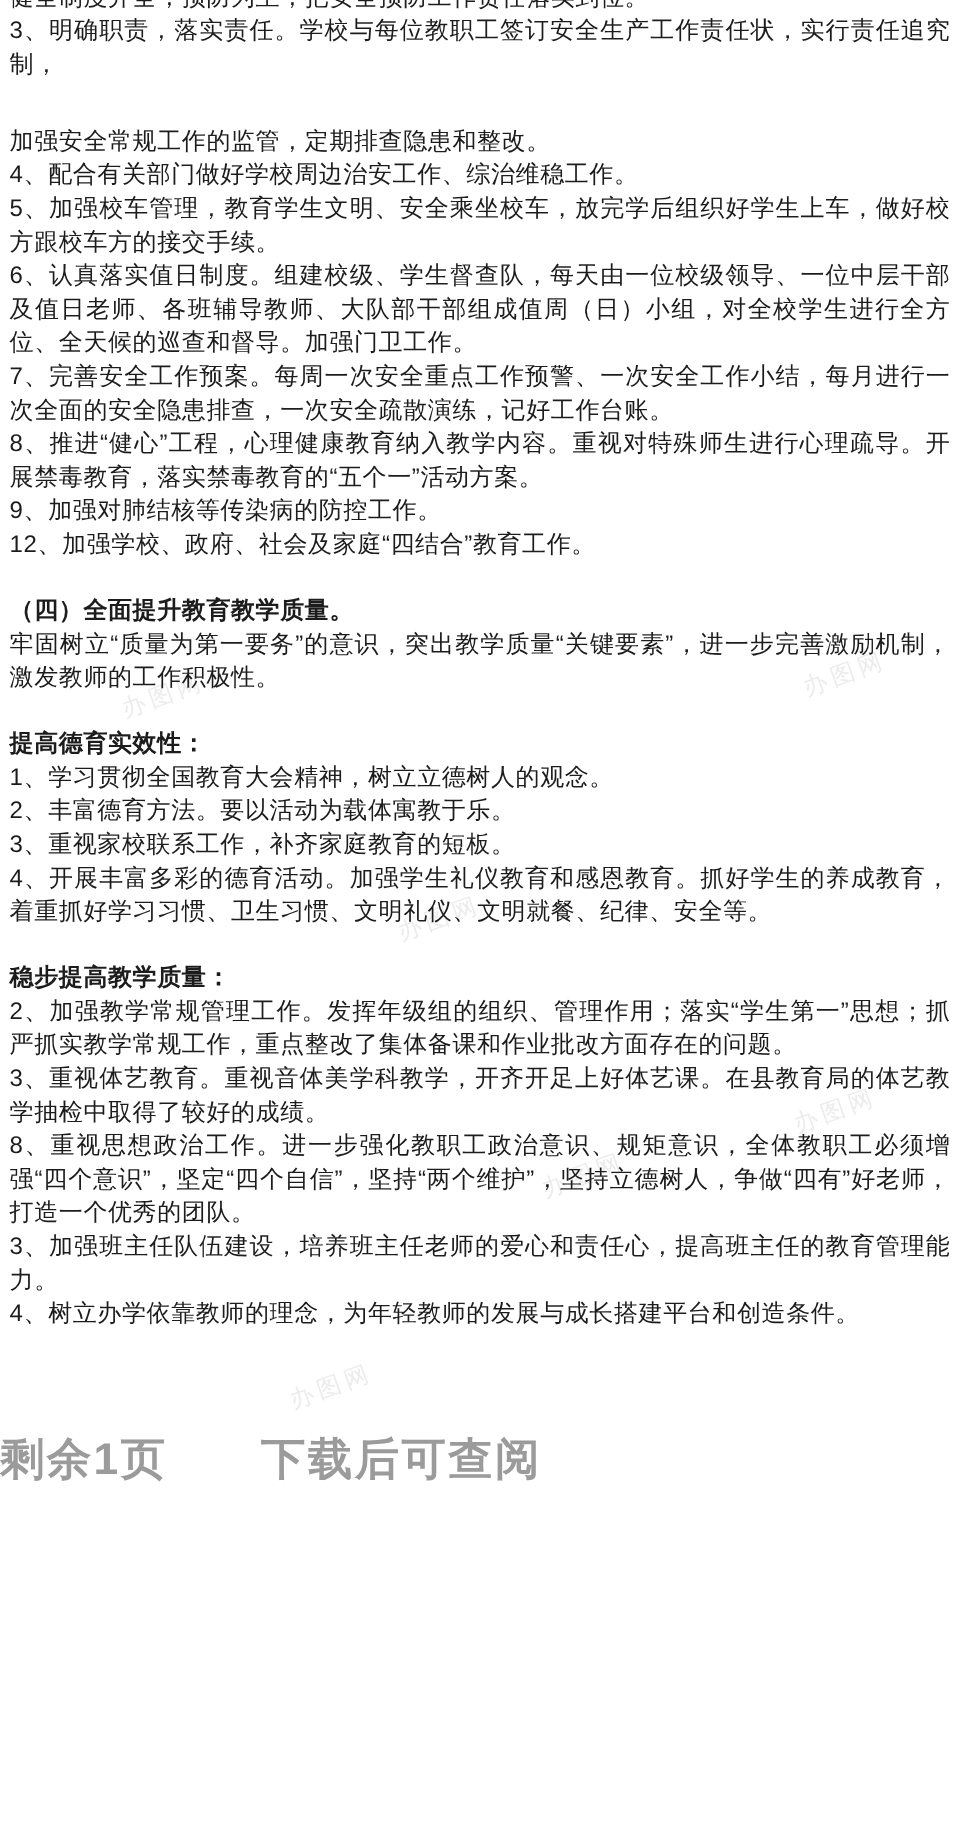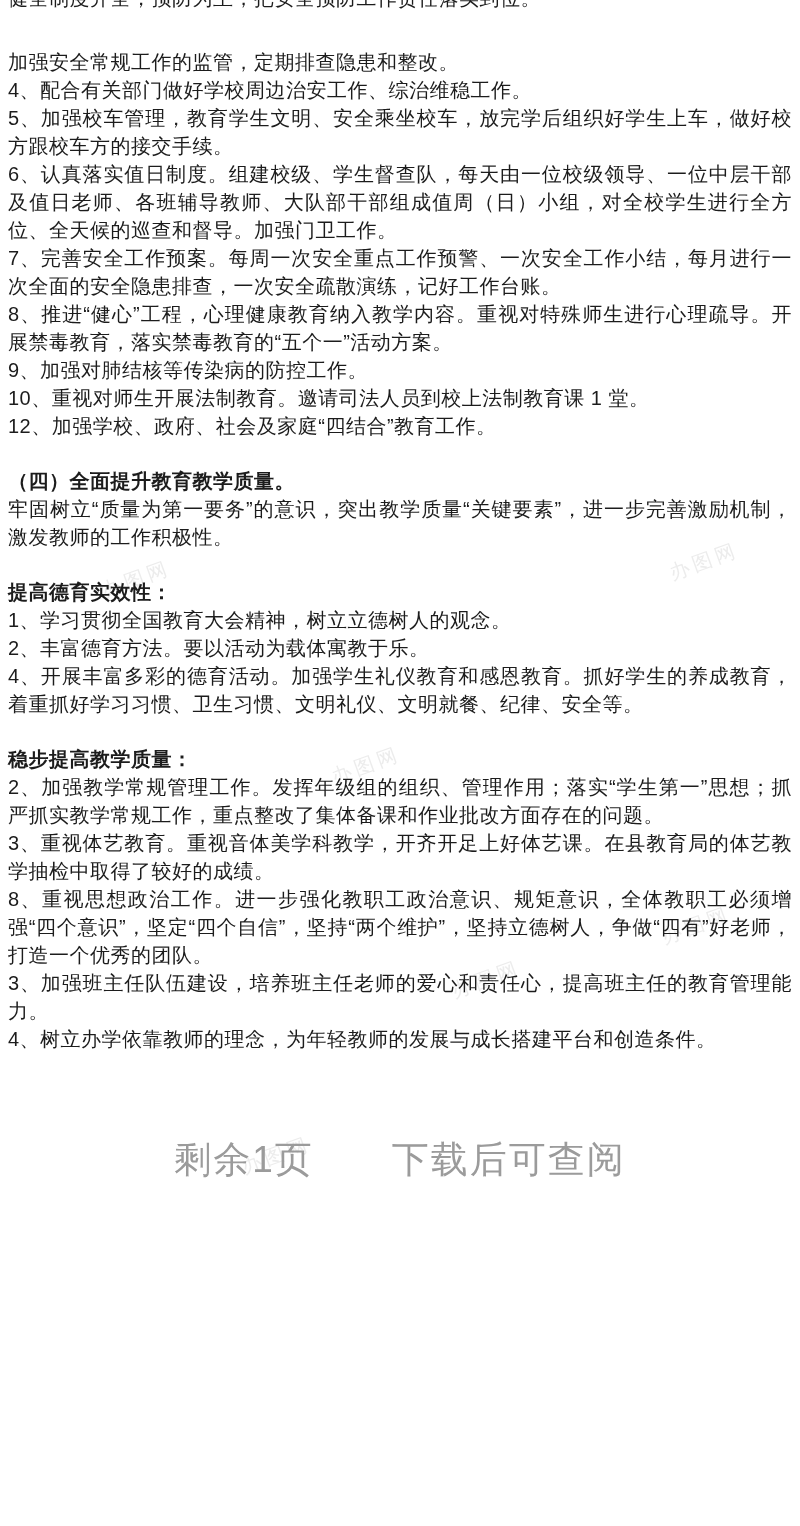--- a/index.html
+++ b/index.html
@@ -47,55 +47,56 @@
     font-size: 20px;
     letter-spacing: 4px;
     color: rgba(120, 120, 120, 0.14);
     transform: rotate(-20deg);
     white-space: nowrap;
   }
   .footer-notice {
     position: relative;
     z-index: 2;
     margin-top: 82px;
-    text-align: center;
+    text-align: left;
     font-size: 37px;
-    font-weight: normal;
+    font-weight: bold;
     color: #9b9b9b;
     letter-spacing: 2px;
   }
 </style>
 </head>
 <body>
 
 <div class="page">
   <div class="watermark-layer" id="watermarks">
       <span class="wm" style="left: 668px; top: 548px;">办图网</span>
       <span class="wm" style="left: 100px; top: 566px;">办图网</span>
       <span class="wm" style="left: 330px; top: 752px;">办图网</span>
       <span class="wm" style="left: 660px; top: 912px;">办图网</span>
       <span class="wm" style="left: 450px; top: 966px;">办图网</span>
       <span class="wm" style="left: 240px; top: 1142px;">办图网</span>
     </div>
   <div class="doc-body" id="doc-body">
       <p>健全制度并全，预防为主，把安全预防工作责任落实到位。</p>
+      <p>3、明确职责，落实责任。学校与每位教职工签订安全生产工作责任状，实行责任追究制，</p>
       <p style="margin-top: 36px;">加强安全常规工作的监管，定期排查隐患和整改。</p>
       <p>4、配合有关部门做好学校周边治安工作、综治维稳工作。</p>
       <p>5、加强校车管理，教育学生文明、安全乘坐校车，放完学后组织好学生上车，做好校方跟校车方的接交手续。</p>
       <p>6、认真落实值日制度。组建校级、学生督查队，每天由一位校级领导、一位中层干部及值日老师、各班辅导教师、大队部干部组成值周（日）小组，对全校学生进行全方位、全天候的巡查和督导。加强门卫工作。</p>
       <p>7、完善安全工作预案。每周一次安全重点工作预警、一次安全工作小结，每月进行一次全面的安全隐患排查，一次安全疏散演练，记好工作台账。</p>
       <p>8、推进“健心”工程，心理健康教育纳入教学内容。重视对特殊师生进行心理疏导。开展禁毒教育，落实禁毒教育的“五个一”活动方案。</p>
       <p>9、加强对肺结核等传染病的防控工作。</p>
-      <p>10、重视对师生开展法制教育。邀请司法人员到校上法制教育课 1 堂。</p>
       <p>12、加强学校、政府、社会及家庭“四结合”教育工作。</p>
       <p class="bold">（四）全面提升教育教学质量。</p>
       <p>牢固树立“质量为第一要务”的意识，突出教学质量“关键要素”，进一步完善激励机制，激发教师的工作积极性。</p>
       <p class="bold">提高德育实效性：</p>
       <p>1、学习贯彻全国教育大会精神，树立立德树人的观念。</p>
       <p>2、丰富德育方法。要以活动为载体寓教于乐。</p>
+      <p>3、重视家校联系工作，补齐家庭教育的短板。</p>
       <p>4、开展丰富多彩的德育活动。加强学生礼仪教育和感恩教育。抓好学生的养成教育，着重抓好学习习惯、卫生习惯、文明礼仪、文明就餐、纪律、安全等。</p>
       <p class="bold">稳步提高教学质量：</p>
       <p>2、加强教学常规管理工作。发挥年级组的组织、管理作用；落实“学生第一”思想；抓严抓实教学常规工作，重点整改了集体备课和作业批改方面存在的问题。</p>
       <p>3、重视体艺教育。重视音体美学科教学，开齐开足上好体艺课。在县教育局的体艺教学抽检中取得了较好的成绩。</p>
       <p>8、重视思想政治工作。进一步强化教职工政治意识、规矩意识，全体教职工必须增强“四个意识”，坚定“四个自信”，坚持“两个维护”，坚持立德树人，争做“四有”好老师，打造一个优秀的团队。</p>
       <p>3、加强班主任队伍建设，培养班主任老师的爱心和责任心，提高班主任的教育管理能力。</p>
       <p>4、树立办学依靠教师的理念，为年轻教师的发展与成长搭建平台和创造条件。</p>
     </div>
   <div class="footer-notice">剩余1页　　下载后可查阅</div>
 </div>

